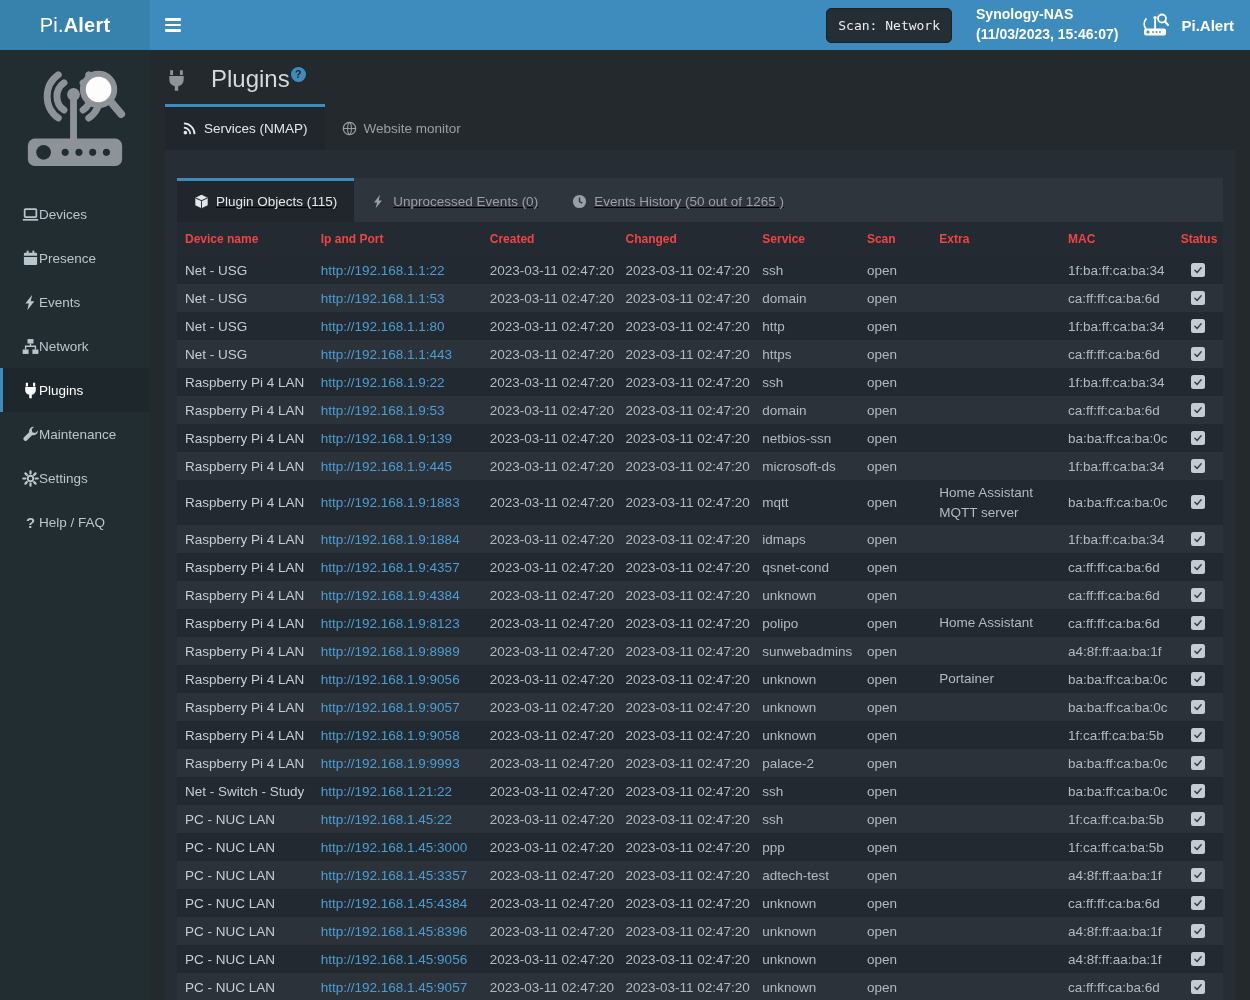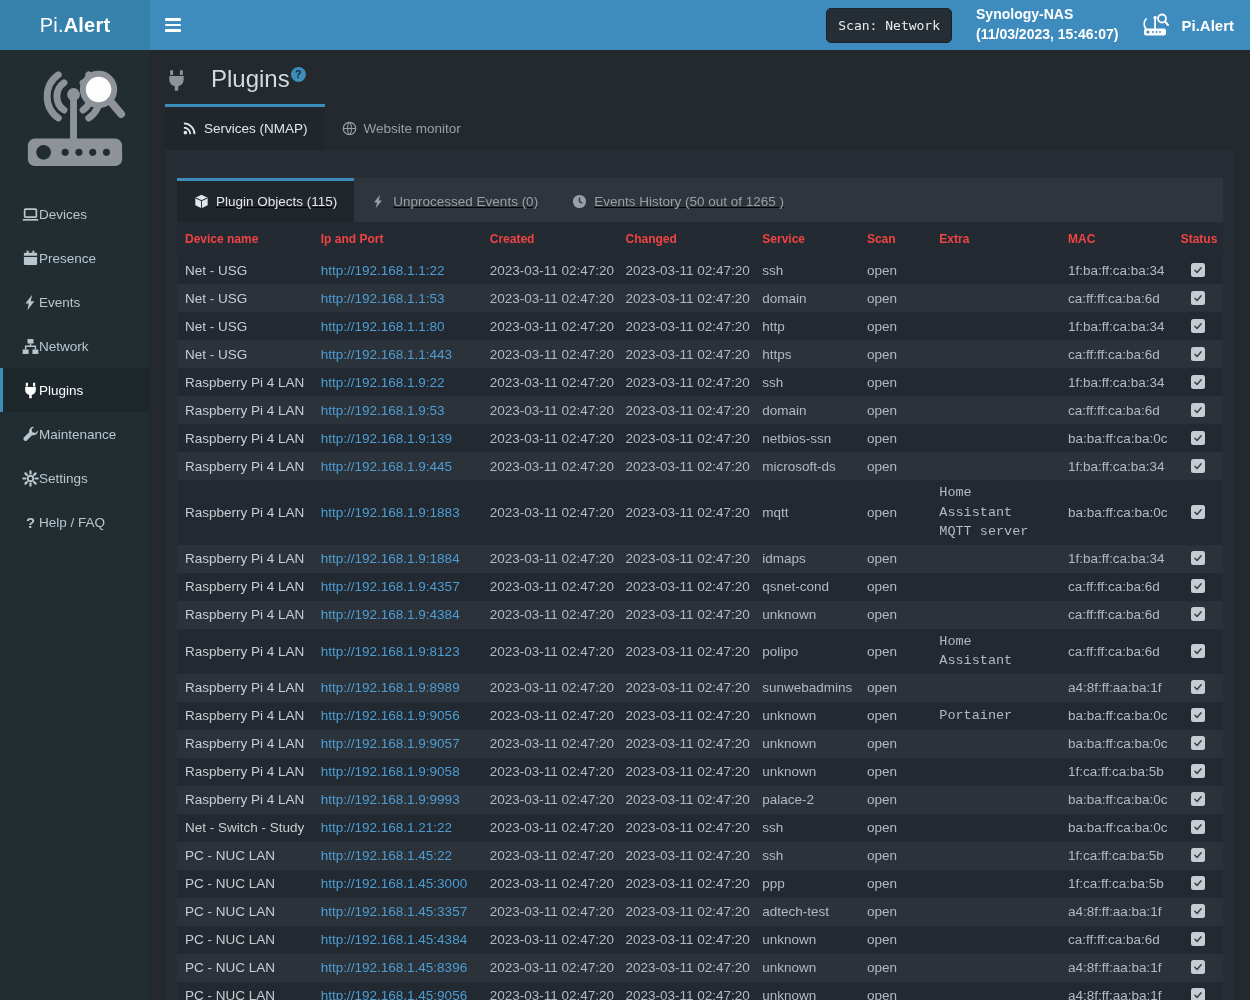--- a/index.html
+++ b/index.html
@@ -41,21 +41,21 @@
   .tab.active { background:#20262c; border-top-color:#3c8dbc; color:#e2e7ea; }
   .tab-icon { width:15px; height:15px; display:inline-flex; }
   .tab-icon svg { width:100%; height:100%; }
 
   .panel { margin:0 15px; background:#272d34; height:858px; padding:28px 12px 0; overflow:hidden; }
   .inner-tabs { display:flex; background:#2f353d; height:44px;text-decoration:underline; }
 
   table { width:100%; border-collapse:collapse; table-layout:fixed; }
   thead th { height:34px; font-size:12px; font-weight:bold; color:#ef4444; text-align:left; padding:0 8px; background:#242a31; white-space:nowrap; }
   tbody td { height:28px; padding:3px 8px; font-size:13.5px; color:#b2bac1; white-space:nowrap; overflow:hidden; vertical-align:middle; }
-  tbody td.wrap { white-space:normal; line-height:1.45;font-family:Liberation Mono, monospace; }
+  tbody td.wrap { white-space:normal; line-height:1.45; }
   tbody tr.odd  { background:#232930; }
   tbody tr.even { background:#2b323a; }
   td.device { color:#c6cdd3; }
   td a.ip-link { color:#4d9dd2; text-decoration:none; cursor:pointer; }
   td.status { text-align:center; }
   .cb { display:inline-flex; width:14px; height:14px; background:#c6ccd2; border-radius:2.5px; align-items:center; justify-content:center; cursor:pointer; }
   .cb svg { width:10px; height:10px; }
 </style>
 </head>
 <body>

